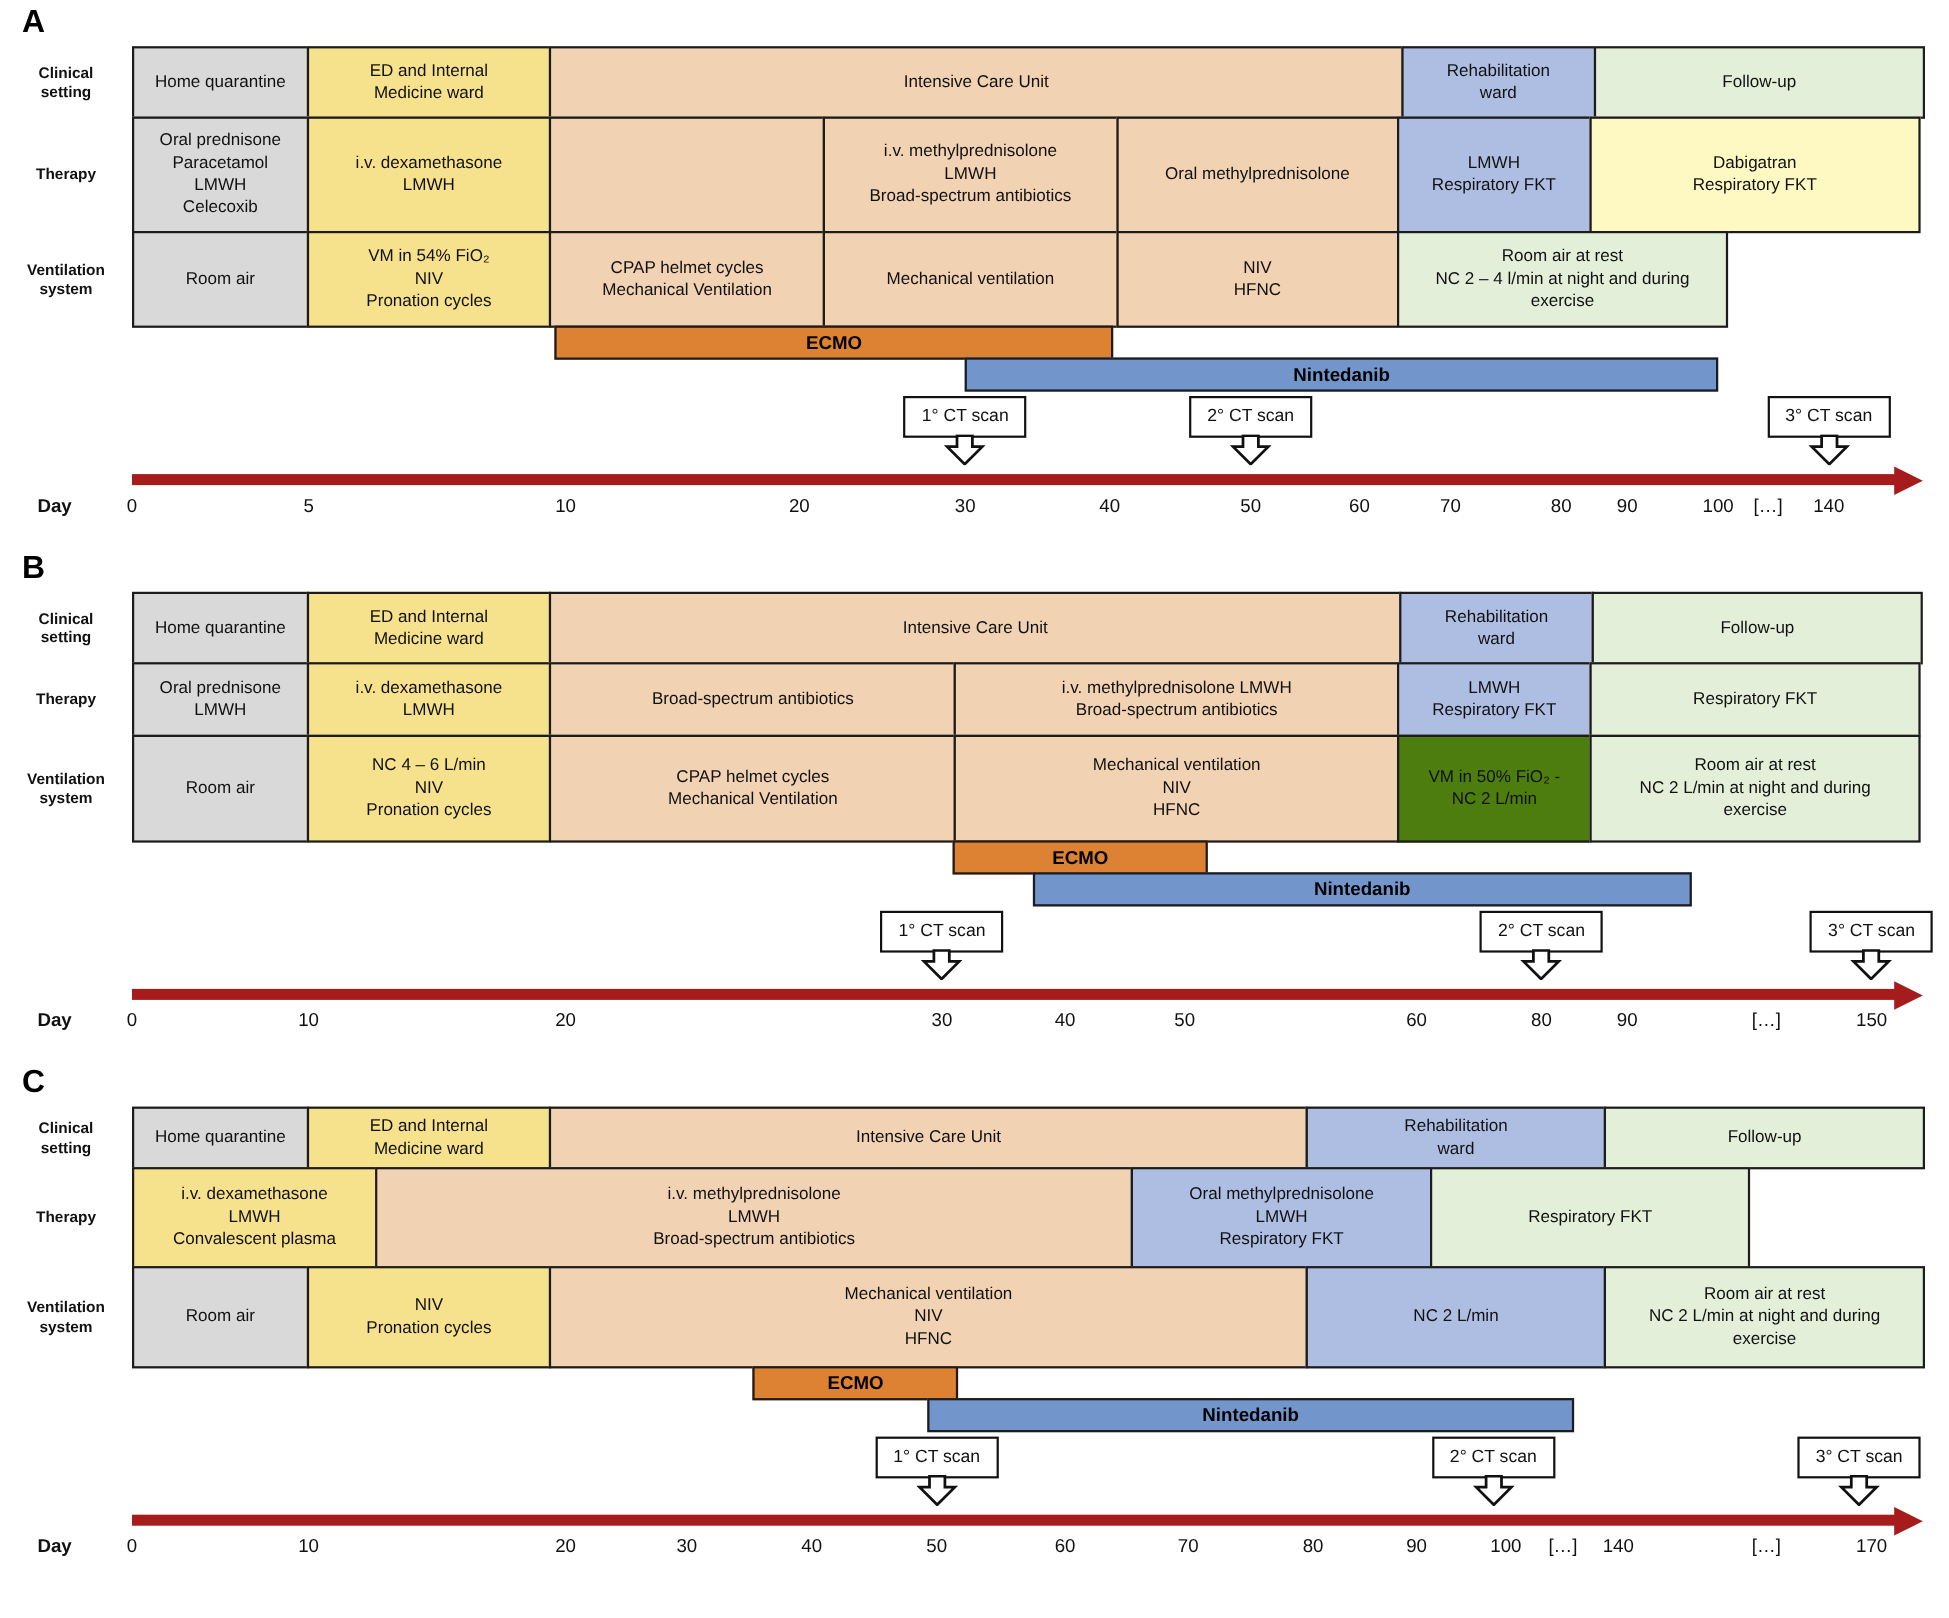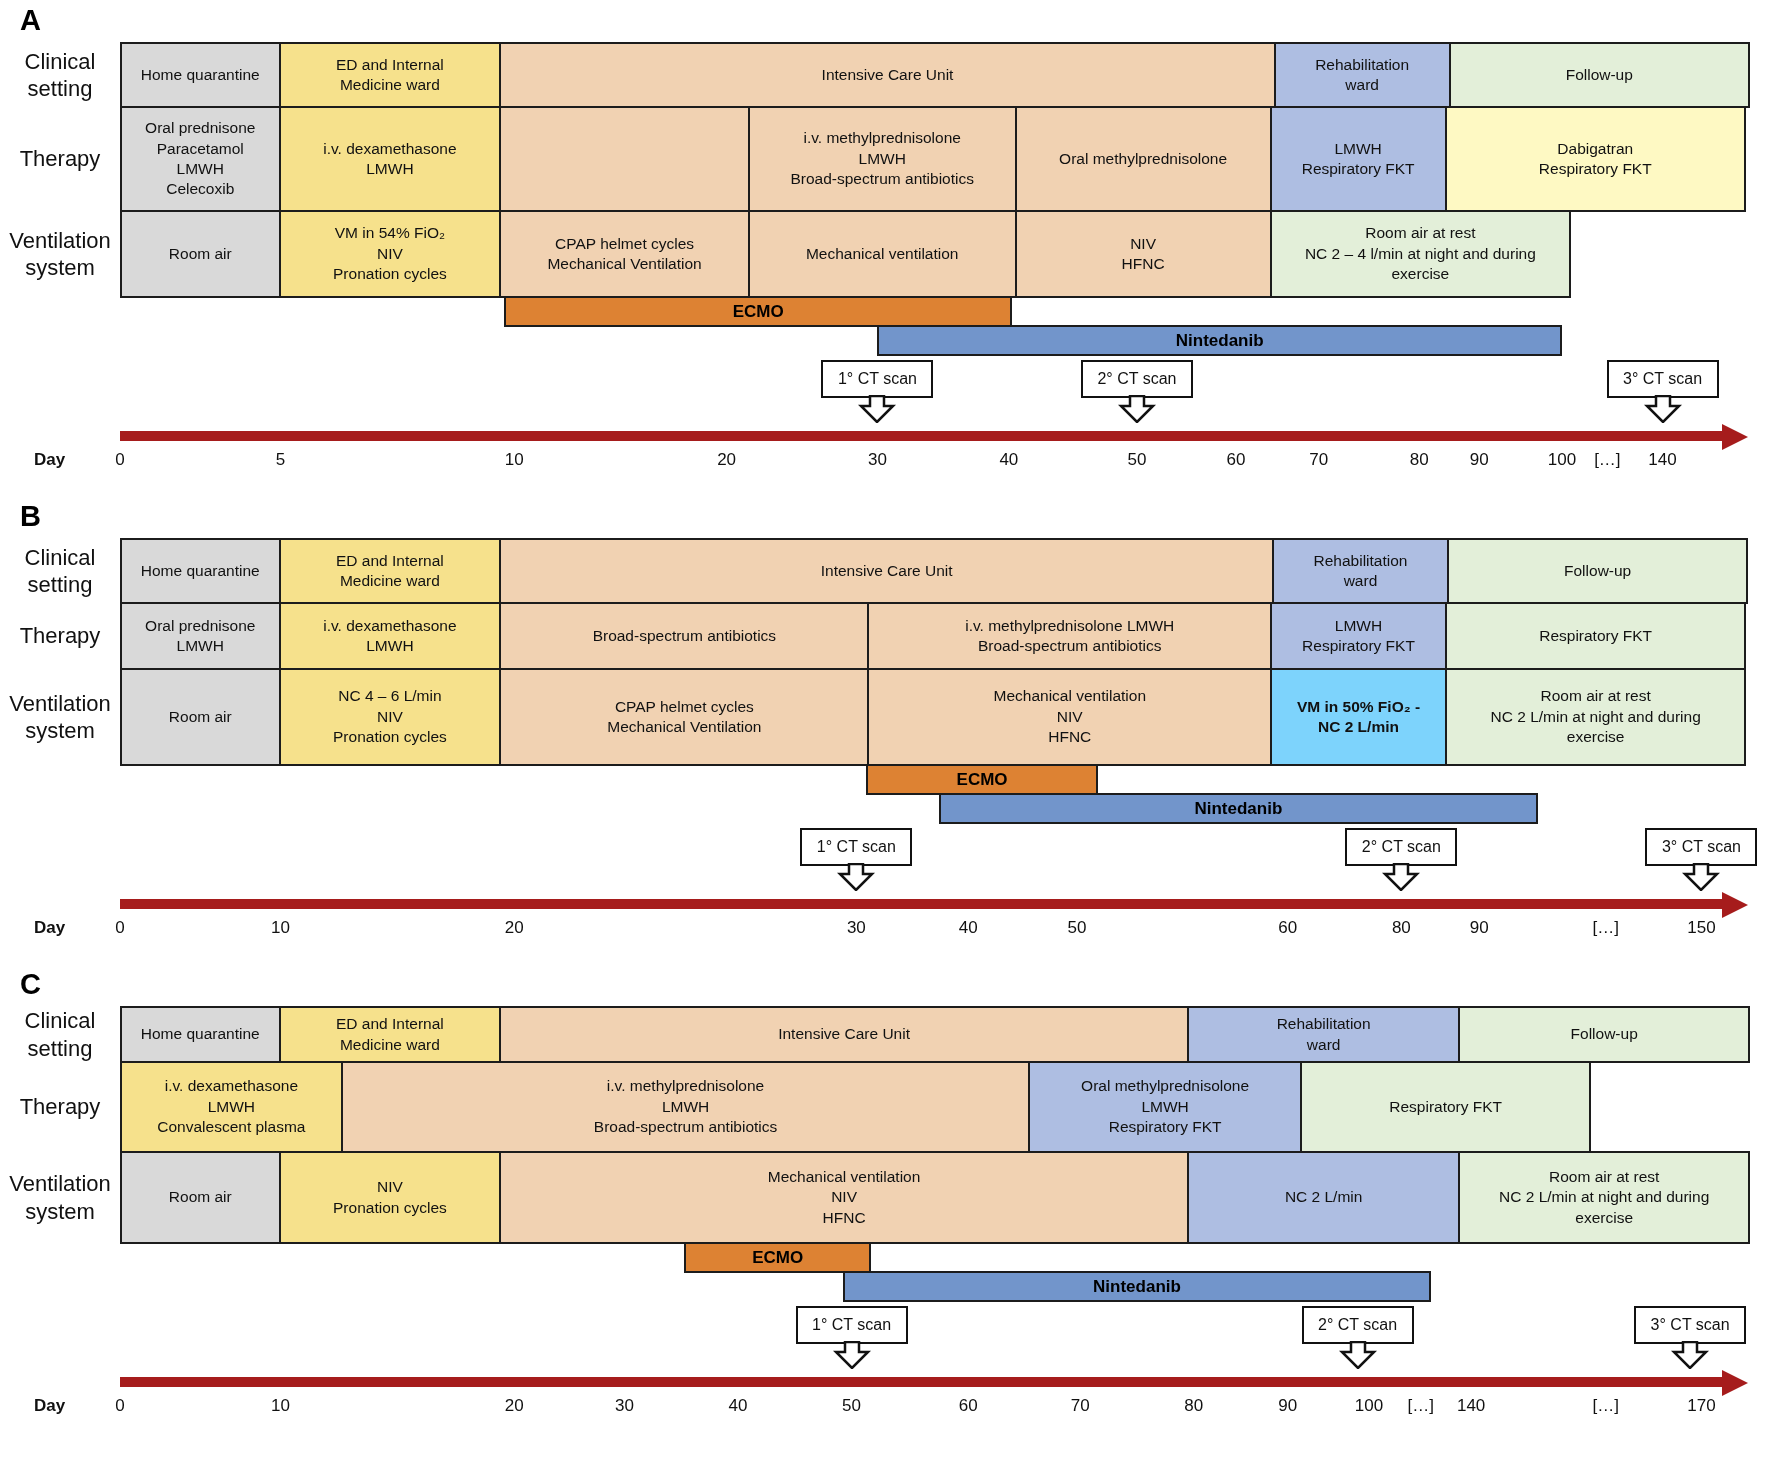--- a/index.html
+++ b/index.html
@@ -3,21 +3,21 @@
 <meta charset="utf-8">
 <style>
   html,body{margin:0;padding:0;background:#ffffff;}
   body{width:1772px;height:1471px;overflow:hidden;font-family:"Liberation Sans",sans-serif;color:#111;}
   #figure-root{padding:8px 14px 0 0;}
   .panel{position:relative;padding-top:34px;margin-bottom:26px;}
   .panel-letter{position:absolute;top:-4px;left:20px;font-size:29px;font-weight:bold;color:#000;}
   .prow{display:flex;align-items:stretch;}
   .prow + .prow{margin-top:-2px;}
   .rhead{flex:0 0 120px;display:flex;align-items:center;justify-content:center;text-align:center;
-         font-weight:normal;font-size:22px;line-height:1.25;white-space:pre-line;}
+         font-weight:bold;font-size:14px;line-height:1.25;white-space:pre-line;}
   .cells{flex:1;display:flex;align-items:stretch;}
   .cell{box-sizing:border-box;border:2px solid #1c1c1c;margin-right:-2px;
         display:flex;align-items:center;justify-content:center;text-align:center;
         font-size:15.5px;line-height:1.32;white-space:pre-line;padding:2px 6px;}
   .panel-a .prow1{height:66px}.panel-a .prow2{height:106px}.panel-a .prow3{height:88px}
   .panel-b .prow1{height:66px}.panel-b .prow2{height:68px}.panel-b .prow3{height:98px}
   .panel-c .prow1{height:57px}.panel-c .prow2{height:92px}.panel-c .prow3{height:93px}
   .track{position:relative;margin-left:120px;margin-right:16px;}
   .bars{height:60px;margin-top:-2px;}
   .bar{position:absolute;height:31px;box-sizing:border-box;border:2px solid #1c1c1c;
@@ -177,21 +177,21 @@
         <div class="cells">
           <div class="cell" style="flex: 0 0 9.8%; background: rgb(217, 217, 217);">Room air</div>
           <div class="cell" style="flex: 0 0 13.6%; background: rgb(246, 225, 140);">NC 4 – 6 L/min
 NIV
 Pronation cycles</div>
           <div class="cell" style="flex: 0 0 22.6%; background: rgb(241, 210, 178);">CPAP helmet cycles
 Mechanical Ventilation</div>
           <div class="cell" style="flex: 0 0 24.7%; background: rgb(241, 210, 178);">Mechanical ventilation
 NIV
 HFNC</div>
-          <div class="cell" style="flex: 0 0 10.8%; background: #7dd3fc; font-weight: bold;">VM in 50% FiO₂ -
+          <div class="cell" style="flex: 0 0 10.8%; background: #4d7c0f;">VM in 50% FiO₂ -
 NC 2 L/min</div>
           <div class="cell" style="flex: 0 0 18.4%; background: rgb(227, 239, 217);">Room air at rest
 NC 2 L/min at night and during
 exercise</div>
         </div>
       </div>
       <div class="bars track">
         <div class="bar bar0" style="left: 46%; width: 14.3%; background: rgb(221, 130, 51);">ECMO</div>
         <div class="bar bar1" style="left: 50.5%; width: 36.9%; background: rgb(114, 149, 203);">Nintedanib</div>
       </div>

